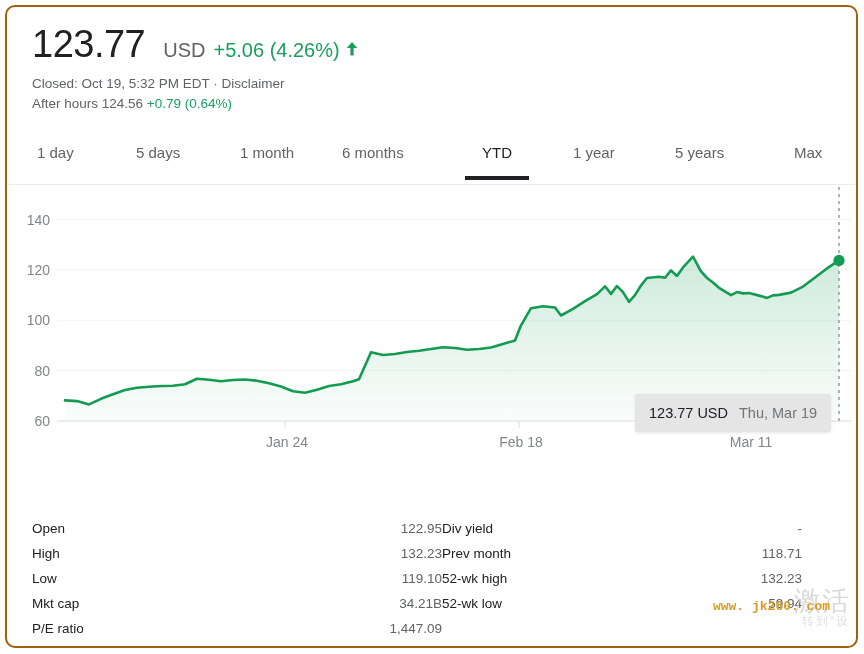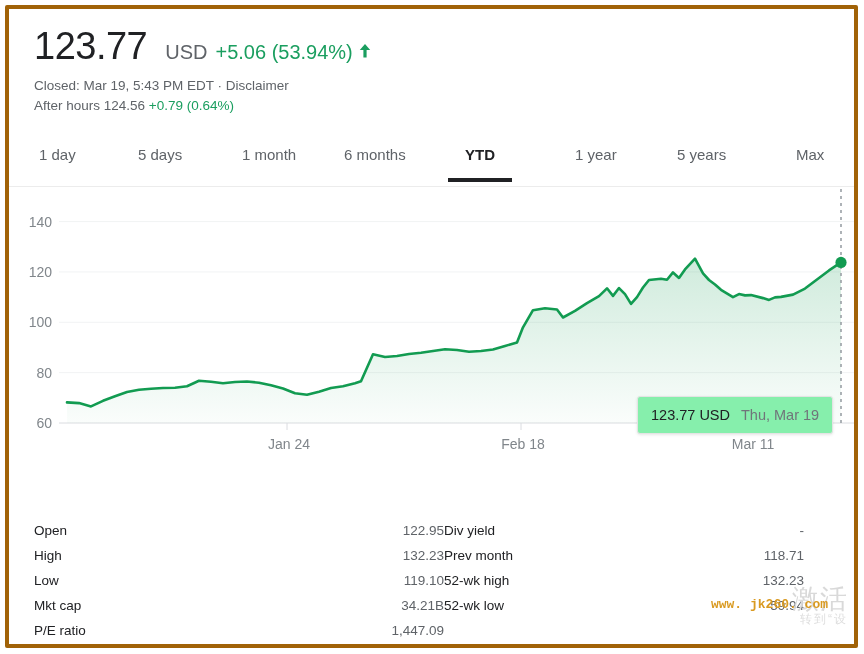--- a/index.html
+++ b/index.html
@@ -17,22 +17,22 @@
   }
 
   
   #stock-card {
     position: absolute;
     left: 5px;
     top: 5px;
     width: 853px;
     height: 643px;
     background: #fff;
-    border: 4px solid #a16207;
-    border-radius: 2px;
+    border: 2px solid #a16207;
+    border-radius: 10px;
     box-sizing: border-box;
     overflow: hidden;
   }
 
   
   #quote-header {
     padding: 18px 0 0 25px;
   }
   .price-row {
     display: flex;
@@ -129,21 +129,21 @@
 
   
   #chart-tooltip {
     position: absolute;
     left: 628px;
     top: 209px;
     height: 38px;
     display: flex;
     align-items: center;
     padding: 0 13px;
-    background: #86efac;
+    background: #e5e5e5;
     border: 1px solid #e4e4e4;
     border-radius: 3px;
     box-shadow: 0 1px 3px rgba(0,0,0,0.10);
     box-sizing: border-box;
     white-space: nowrap;
   }
   #tooltip-price {
     font-size: 14.5px;
     color: #202124;
   }
@@ -210,40 +210,40 @@
 </style>
 </head>
 <body>
 
 <div id="stock-card">
 
   <div id="quote-header">
     <div class="price-row">
       <span id="price-value">123.77</span>
       <span id="price-currency">USD</span>
-      <span id="price-change">+5.06 (53.94%)</span>
+      <span id="price-change">+5.06 (4.26%)</span>
       <span id="price-arrow-icon">
         <svg width="12" height="14" viewBox="0 0 12 14" aria-hidden="true">
           <path d="M6 0 L11.2 6 L7.6 6 L7.6 13.5 L4.4 13.5 L4.4 6 L0.8 6 Z" fill="#1a9e5f"></path>
         </svg>
       </span>
     </div>
-    <div id="quote-status">Closed: Mar 19, 5:43 PM EDT · Disclaimer</div>
+    <div id="quote-status">Closed: Oct 19, 5:32 PM EDT · Disclaimer</div>
     <div id="after-hours-row">
       <span>After hours 124.56</span>
       <span id="after-hours-change">+0.79 (0.64%)</span>
     </div>
   </div>
 
   <div id="range-tabs">
       <div class="tab" style="left: 30px;">1 day</div>
       <div class="tab" style="left: 129px;">5 days</div>
       <div class="tab" style="left: 233px;">1 month</div>
       <div class="tab" style="left: 335px; text-align: center;">6 months</div>
-      <div class="tab active" style="left: 456px; font-weight: bold;">YTD</div>
+      <div class="tab active" style="left: 475px;">YTD</div>
       <div class="tab" style="left: 566px;">1 year</div>
       <div class="tab" style="left: 668px;">5 years</div>
       <div class="tab" style="left: 787px;">Max</div>
     </div>
 
   <div id="chart-region">
     <svg id="chart-svg" width="853" height="322" viewBox="0 0 853 322">
       <defs>
         <linearGradient id="areaGrad" x1="0" y1="0" x2="0" y2="1">
           <stop offset="0%" stop-color="#129b51" stop-opacity="0.20"></stop>

